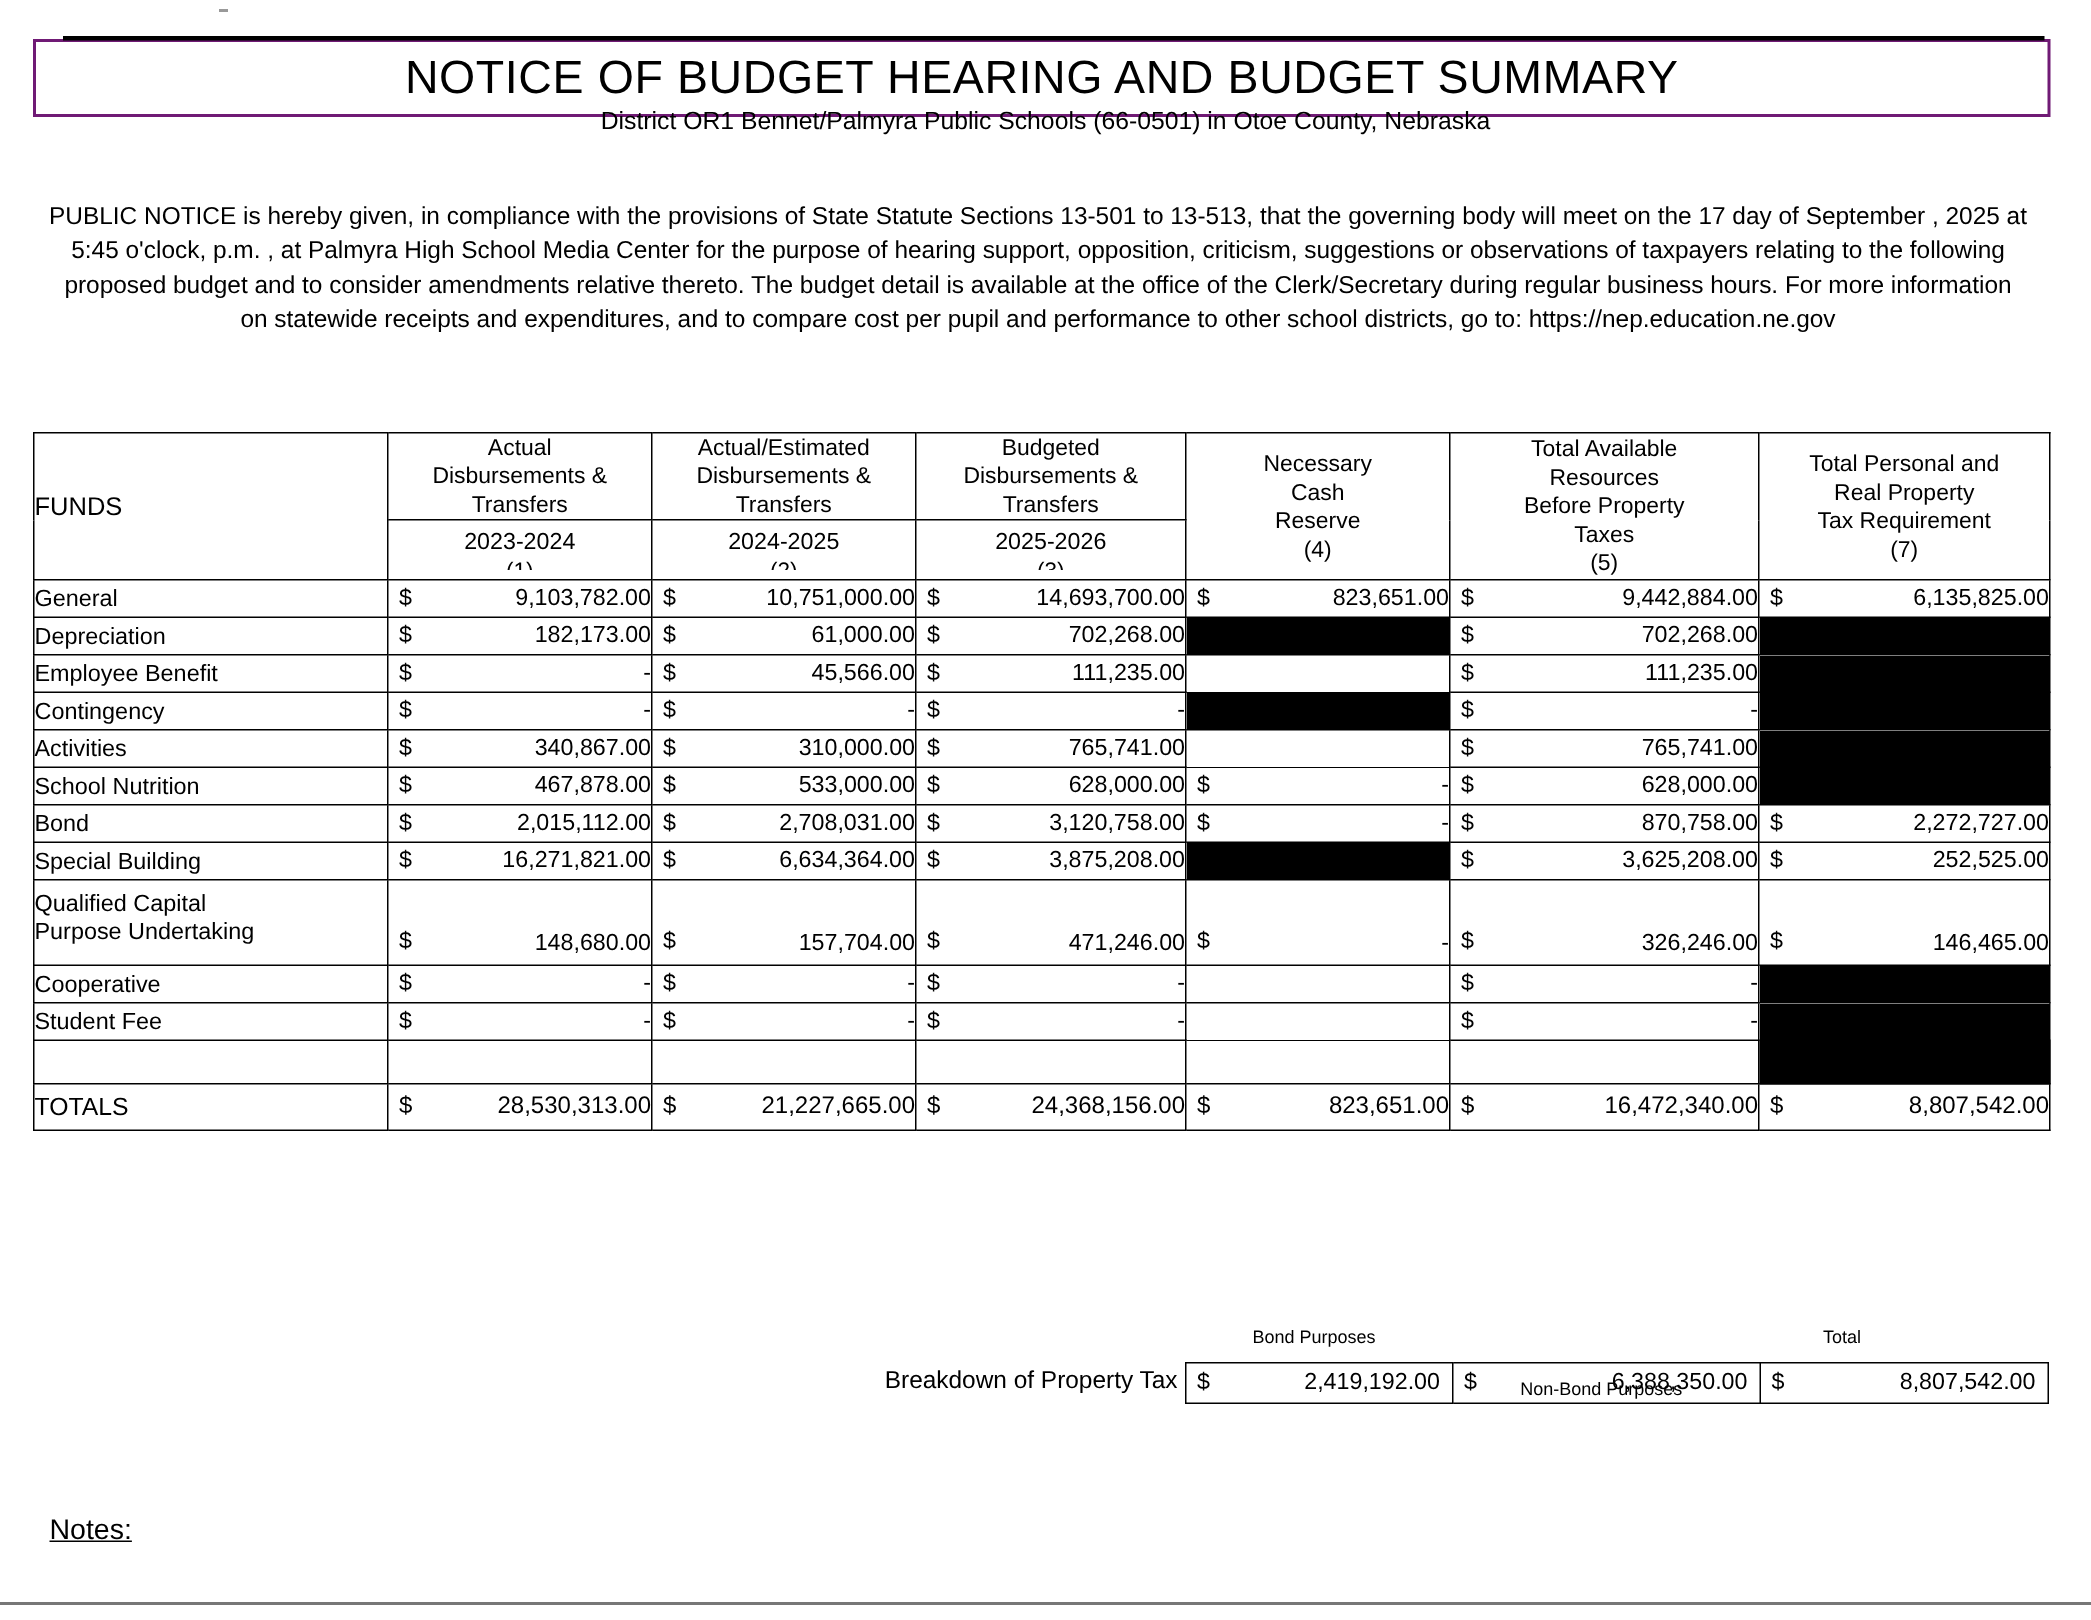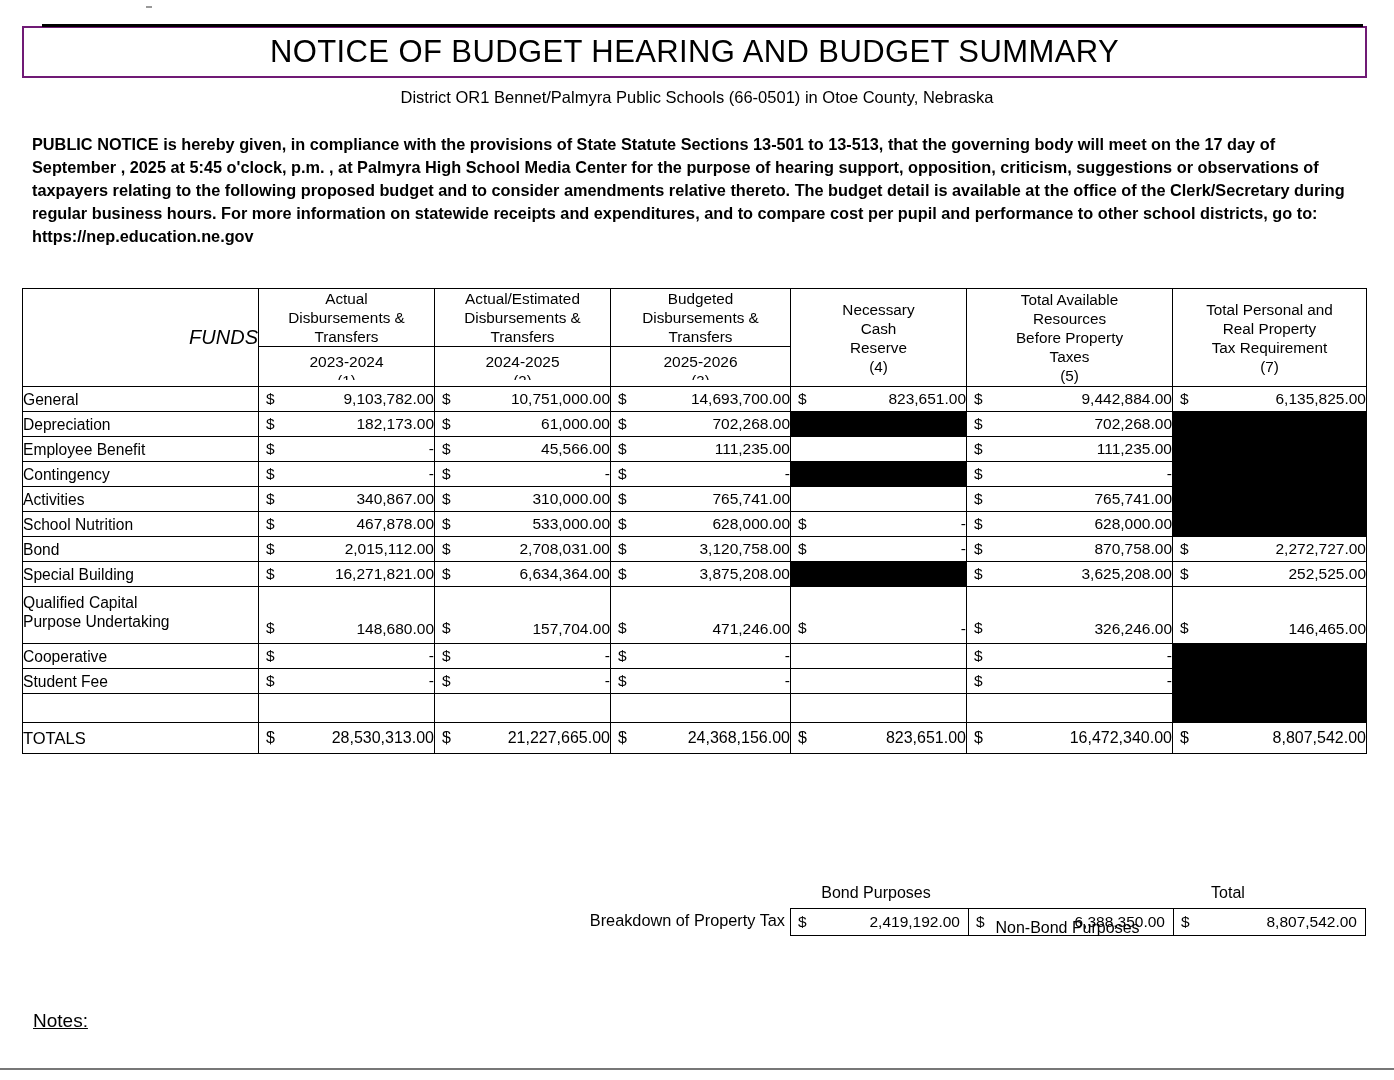--- a/index.html
+++ b/index.html
@@ -41,36 +41,35 @@
   .title-text {
     font-size: 31px;
     letter-spacing: 0.4px;
     white-space: nowrap;
   }
 
   
   .subtitle {
     position: absolute;
     left: 0;
-    top: 88px;
+    top: 72px;
     width: 1394px;
     text-align: center;
     font-size: 16.5px;
   }
 
   
   .notice {
     position: absolute;
     left: 32px;
     top: 133px;
     width: 1320px;
     font-size: 16.3px;
     line-height: 23px;
-    text-align: left;
-    font-weight: bold;
+    text-align: center;
   }
 
   
   table.budget {
     position: absolute;
     left: 22px;
     top: 288px;
     width: 1344px;
     border-collapse: collapse;
     table-layout: fixed;
@@ -84,24 +83,23 @@
   }
 
   
   .hdr {
     text-align: center;
     font-size: 15.3px;
     line-height: 19px;
     padding: 5px 2px 3px 2px;
   }
   .hdr-funds {
-    text-align: right;
-    font-size: 20px;
+    text-align: left;
+    font-size: 17px;
     vertical-align: middle;
-    font-style: italic;
   }
   .hdr-year {
     font-size: 15.5px;
     line-height: 18px;
     padding: 6px 2px 2px 2px;
     height: 40px;
     box-sizing: border-box;
     position: relative;
   }
   .clip-num {
@@ -156,21 +154,21 @@
   tr.totals td { height: 30px; font-size: 16px; }
   tr.totals td.fund-name { font-size: 16.5px; }
 
   
   .breakdown-labels {
     position: absolute;
     top: 884px;
     left: 0;
     width: 1394px;
     height: 22px;
-    font-size: 16px;
+    font-size: 12px;
   }
   .bd-label {
     position: absolute;
     text-align: center;
     top: 0;
   }
   .bd-l1 { left: 790px; width: 172px; }
   .bd-l2 { left: 965px; width: 205px; margin-top: 35px; }
   .bd-l3 { left: 1132px; width: 192px; }
 

